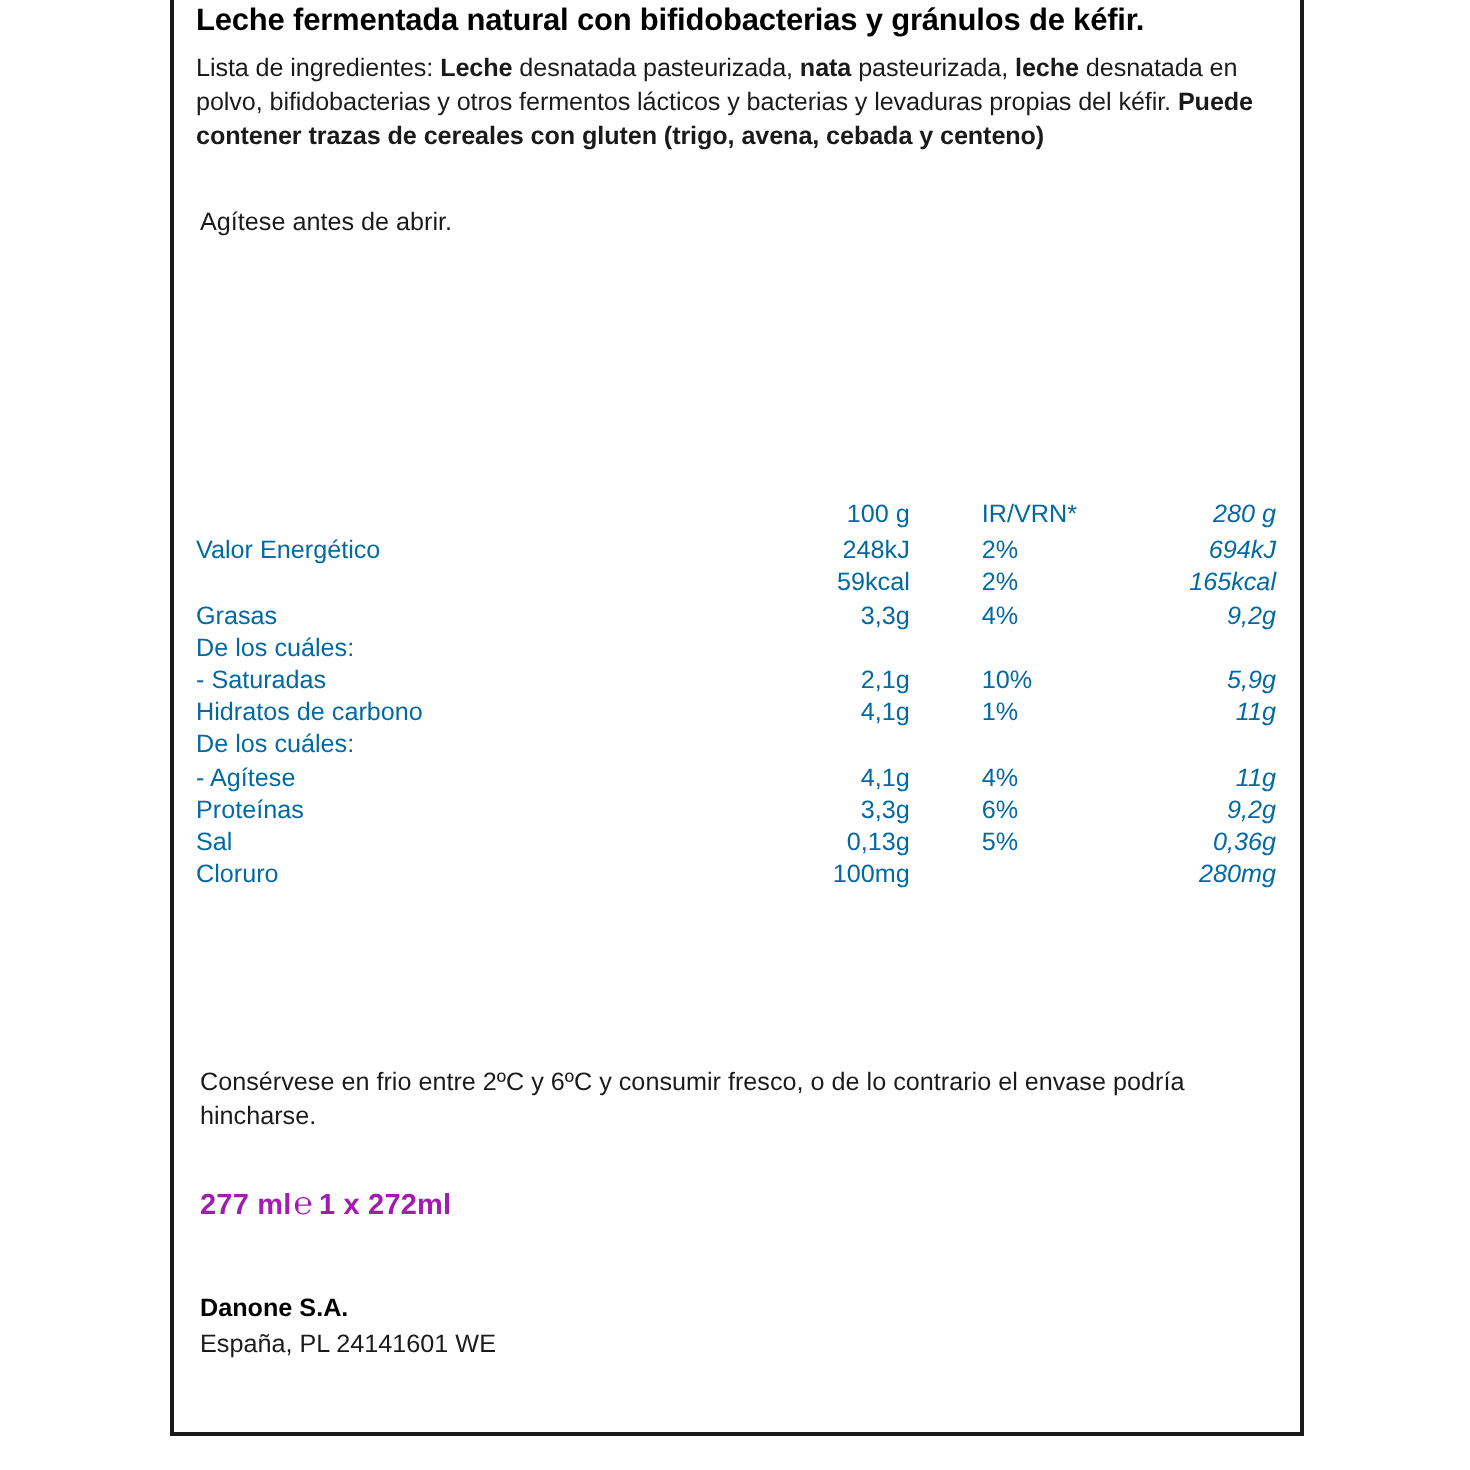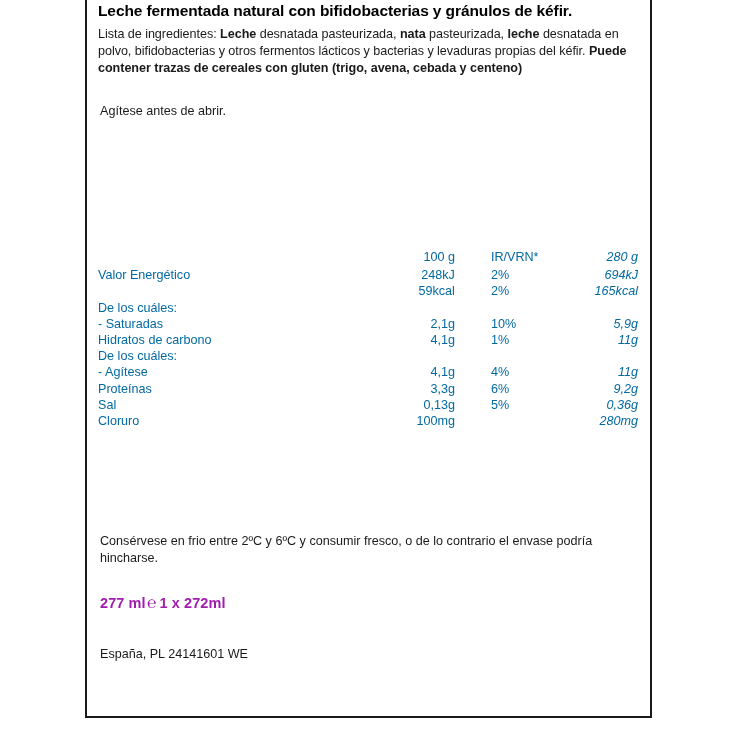--- a/index.html
+++ b/index.html
@@ -138,20 +138,26 @@
           <td class="col-pct">2%</td>
           <td class="col-v280">694kJ</td>
         </tr>
         <tr>
           <td class="col-label"></td>
           <td class="col-v100">59kcal</td>
           <td class="col-pct">2%</td>
           <td class="col-v280">165kcal</td>
         </tr>
         <tr>
+          <td class="col-label">Grasas</td>
+          <td class="col-v100">3,3g</td>
+          <td class="col-pct">4%</td>
+          <td class="col-v280">9,2g</td>
+        </tr>
+        <tr>
           <td class="col-label"> De los cuáles:</td>
           <td class="col-v100"></td>
           <td class="col-pct"></td>
           <td class="col-v280"></td>
         </tr>
         <tr>
           <td class="col-label"> - Saturadas</td>
           <td class="col-v100">2,1g</td>
           <td class="col-pct">10%</td>
           <td class="col-v280">5,9g</td>
@@ -193,16 +199,17 @@
           <td class="col-v280">280mg</td>
         </tr>
       </tbody>
   </table>
 
   <div class="storage">Consérvese en frio entre 2ºC y 6ºC y consumir fresco, o de lo contrario el envase podría hincharse.</div>
 
   <div class="volume"><span>277 ml</span><span class="emark">℮</span><span>1 x 272ml</span></div>
 
   <div class="company">
+    <div class="company-name">Danone S.A.</div>
     <div>España,  PL 24141601 WE</div>
   </div>
 
 </div>
 
 </body></html>

